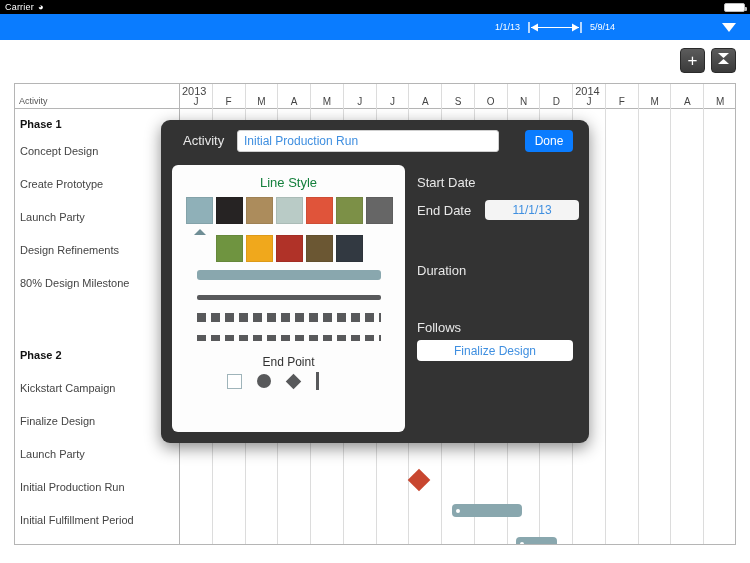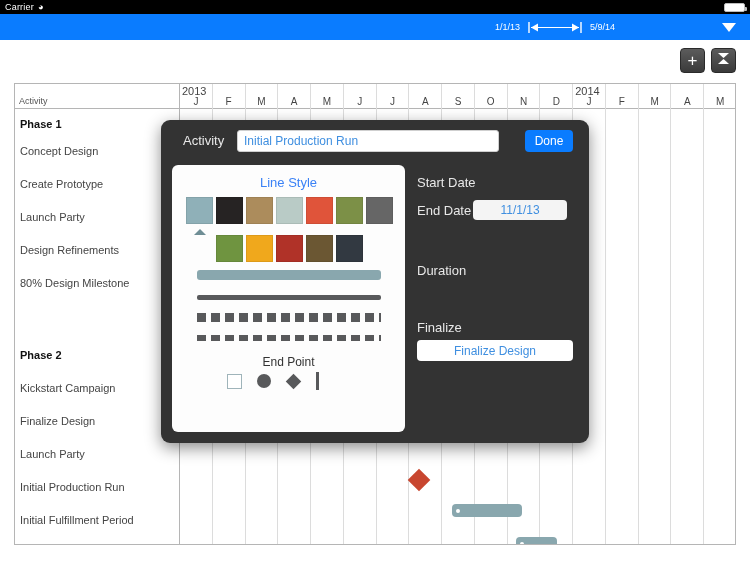--- a/index.html
+++ b/index.html
@@ -173,21 +173,21 @@
     font-family: "Liberation Sans", sans-serif;
   }
 
   .style-panel {
     position: absolute; left: 11px; top: 45px;
     width: 233px; height: 267px;
     background: #fdfdfd; border-radius: 6px;
   }
   .style-title {
     position: absolute; left: 0; right: 0; top: 10px;
-    text-align: center; font-size: 13px; color: #3b82f6;
+    text-align: center; font-size: 13px; color: #15803d;
   }
   .swatch-grid { position: absolute; left: 14px; top: 32px; }
   .swatch {
     position: absolute; width: 27px; height: 27px;
     border: 1px solid rgba(0,0,0,.08);
     cursor: pointer;
   }
   .sel-caret {
     position: absolute; left: 22px; top: 64px;
     width: 0; height: 0;
@@ -426,19 +426,19 @@
       <span class="ep-square"></span>
       <span class="ep-circle"></span>
       <span class="ep-diamond"></span>
       <span class="ep-bar"></span>
     </div>
   </div>
 
   <span class="field-label" style="left:256px;top:55px;">Start Date</span>
 
   <span class="field-label" style="left:256px;top:83px;">End Date</span>
-  <span class="field-value" style="left:312px;top:80px;">11/1/13</span>
+  <span class="field-value" style="left:324px;top:80px;">11/1/13</span>
 
   <span class="field-label" style="left:256px;top:143px;">Duration</span>
 
-  <span class="field-label" style="left:256px;top:200px;">Finalize</span>
+  <span class="field-label" style="left:256px;top:200px;">Follows</span>
   <div class="follows-btn">Finalize Design</div>
 </div>
 
 </body></html>

